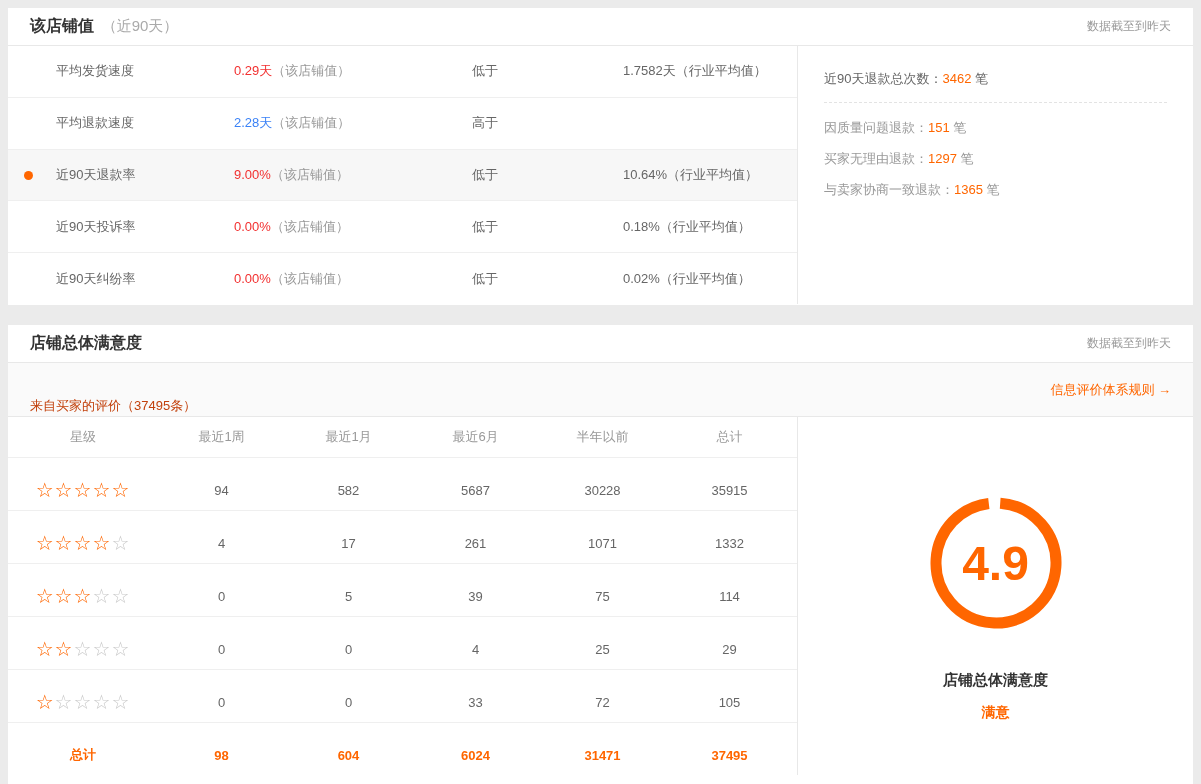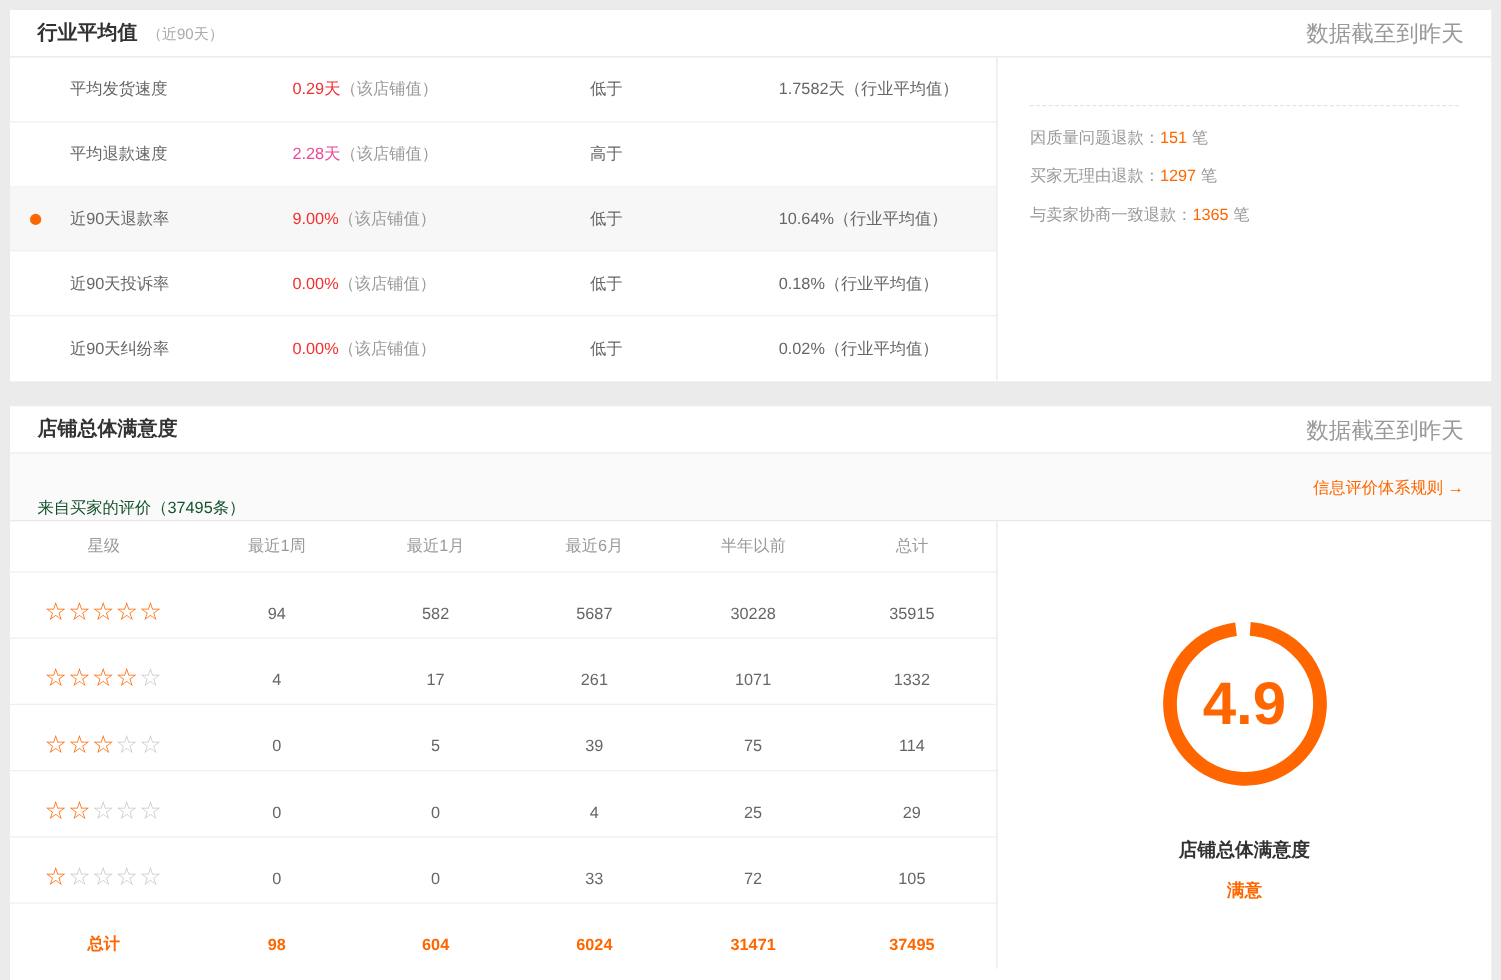--- a/index.html
+++ b/index.html
@@ -11,60 +11,60 @@
   }
   .card { background:#fff; margin:0 8px; }
   #service-card { margin-top:8px; height:297px; }
   #satisfaction-card { margin-top:20px; height:545px; }
 
   .card-header {
     height:38px; padding:0 22px; display:flex; align-items:center;
     justify-content:space-between; border-bottom:1px solid #e8e8e8;
   }
   .card-title { font-size:16px; font-weight:bold; color:#333; }
-  .card-subtitle { font-size:12px; color:#aaa; font-weight:normal; margin-left:4px; }
-  .data-note { font-size:18px; color:#999; }
+  .card-subtitle { font-size:15px; color:#aaa; font-weight:normal; margin-left:4px; }
+  .data-note { font-size:12px; color:#999; }
 
   
   .service-body { display:flex; height:258px; }
   .service-table { width:789px; display:flex; flex-direction:column; }
   .service-row {
     flex:1; display:flex; align-items:center; position:relative;
     border-bottom:1px solid #efefef;
     gap:16px;
   }
   .service-row:last-child { border-bottom:none; }
   .service-row.highlighted { background:#f7f7f7; }
   .row-dot {
     position:absolute; left:16px; top:50%; margin-top:-4px;
     width:9px; height:9px; border-radius:50%; background:#ff6600; display:none;
   }
   .service-row.highlighted .row-dot { display:block; }
   .cell-label { width:210px; padding-left:48px; color:#666; }
   .cell-shop { width:222px; }
   .cell-shop .suffix { color:#999; }
   .val-red { color:#f23030; }
-  .val-green { color:#ec4899; }
+  .val-green { color:#3b82f6; }
   .cell-comp { width:135px; color:#666; }
   .cell-industry { flex:1; color:#666; }
 
   .refund-panel {
     flex:1; border-left:1px solid #e8e8e8; padding:24px 26px 0 26px;
   }
   .refund-total { color:#666; font-size:13px; }
   .refund-total .num, .refund-item .num { color:#ff6600; }
   .refund-divider { border-bottom:1px dashed #e3e3e3; margin:14px 0 16px 0; }
   .refund-item { color:#999; margin-bottom:13px; font-size:13px; }
 
   
   .reviews-row {
     height:54px; padding:0 22px; display:flex; align-items:center;
     justify-content:space-between; background:#fafafa; border-bottom:1px solid #e8e8e8;
   }
-  .reviews-label { color:#14532d;margin-top:32px; }
+  .reviews-label { color:#c2410c;margin-top:32px; }
   .rules-link { color:#ff6600; text-decoration:none; cursor:pointer; }
 
   .satisfaction-body { display:flex; height:358px; }
   .rating-table { width:789px; display:flex; flex-direction:column;gap:12px; }
   .rating-row { flex:1; display:flex; align-items:center; border-bottom:1px solid #efefef; }
   .rating-row:last-child { border-bottom:none; }
   .rating-row > div { text-align:center; }
   .col-stars { width:150px; }
   .col-num { width:127px; }
   .rating-header { color:#999; }
@@ -86,21 +86,21 @@
   }
   .score-label { margin-top:38px; font-size:15px; font-weight:bold; color:#333; }
   .score-status { margin-top:14px; font-size:14px; color:#ff6600; font-weight:bold; }
 </style>
 </head>
 <body>
 
 <div class="card" id="service-card">
   <div class="card-header">
     <div>
-      <span class="card-title">行业平均值</span>
+      <span class="card-title">该店铺值</span>
       <span class="card-subtitle">（近90天）</span>
     </div>
     <span class="data-note">数据截至到昨天</span>
   </div>
 
   <div class="service-body">
     <div class="service-table">
 
       <div class="service-row">
 
@@ -137,20 +137,23 @@
 
         <div class="cell-label">近90天纠纷率</div>
         <div class="cell-shop"><span class="val-red">0.00%</span><span class="suffix">（该店铺值）</span></div>
         <div class="cell-comp">低于</div>
         <div class="cell-industry">0.02%（行业平均值）</div>
       </div>
 
     </div>
 
     <div class="refund-panel">
+      <div class="refund-total">
+        <span>近90天退款总次数：</span><span class="num">3462</span><span> 笔</span>
+      </div>
       <div class="refund-divider"></div>
       <div class="refund-item">
         <span>因质量问题退款：</span><span class="num">151</span><span> 笔</span>
       </div>
       <div class="refund-item">
         <span>买家无理由退款：</span><span class="num">1297</span><span> 笔</span>
       </div>
       <div class="refund-item">
         <span>与卖家协商一致退款：</span><span class="num">1365</span><span> 笔</span>
       </div>

